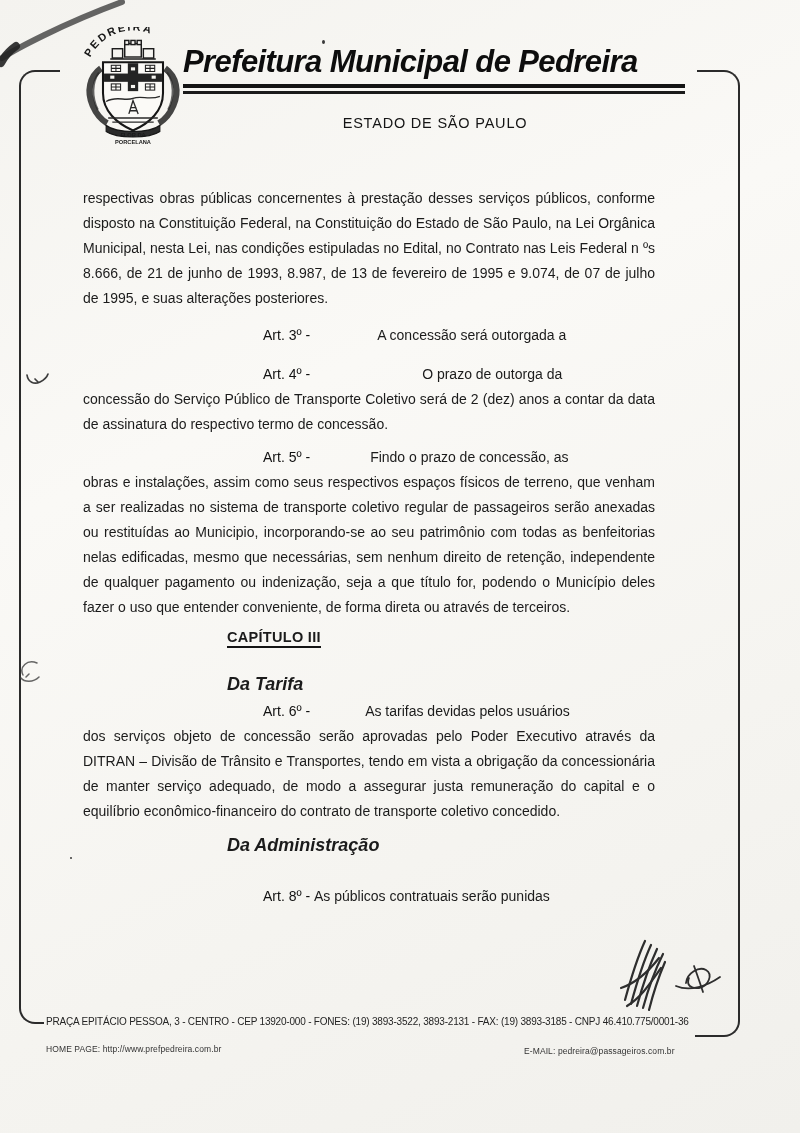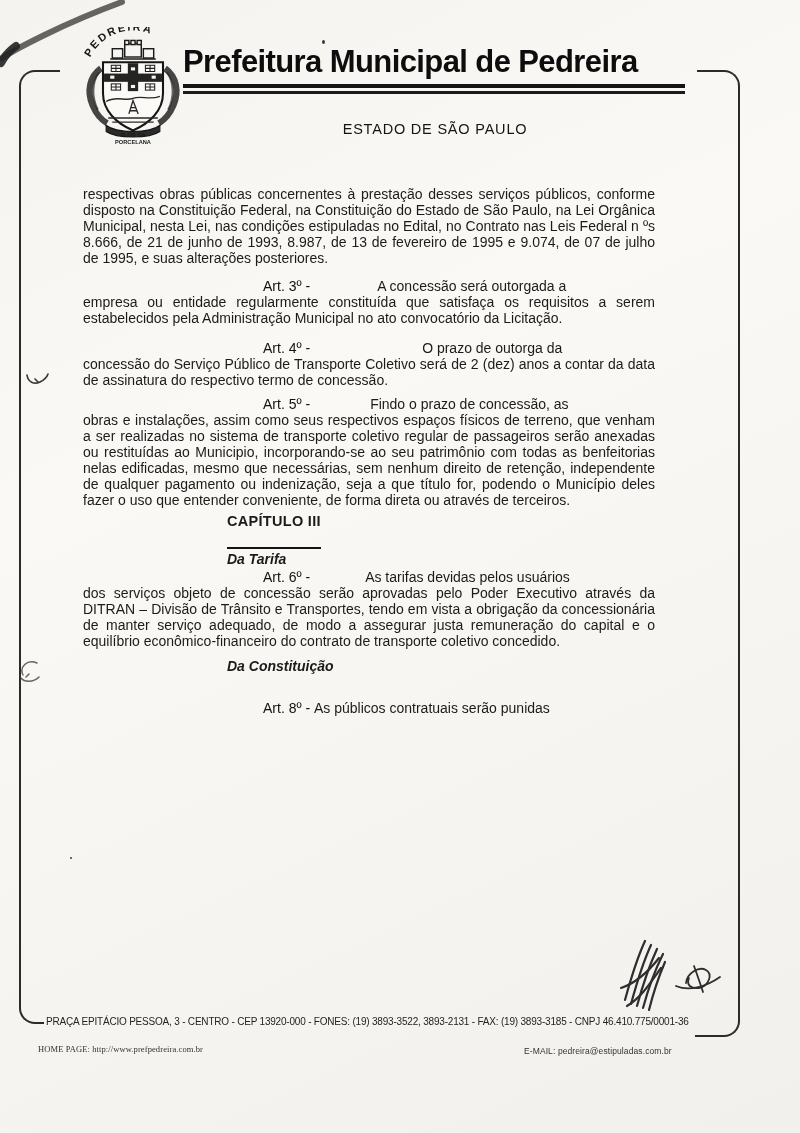--- a/index.html
+++ b/index.html
@@ -14,53 +14,53 @@
   .frame{position:absolute;border:0 solid #2b2b2b;}
   .frame-lt{left:19px;top:70px;width:39px;height:44px;border-top-width:2px;border-left-width:2px;border-top-left-radius:16px;}
   .frame-lb{left:19px;top:100px;width:23px;height:922px;border-left-width:2px;border-bottom-width:2px;border-bottom-left-radius:16px;}
   .frame-rt{left:697px;top:70px;width:41px;height:44px;border-top-width:2px;border-right-width:2px;border-top-right-radius:16px;}
   .frame-rb{left:695px;top:100px;width:43px;height:935px;border-right-width:2px;border-bottom-width:2px;border-bottom-right-radius:16px;}
   
   .crest{position:absolute;left:70px;top:27px;width:126px;height:120px;}
   .title-wrap{position:absolute;left:183px;top:44px;width:504px;}
   .title-wrap h1{
     margin:0;font-size:31px;font-weight:bold;letter-spacing:-0.6px;
-    white-space:nowrap;color:#0d0d0d;
+    white-space:nowrap;color:#0d0d0d;font-style:italic;
   }
   .title-bar1{height:4px;background:#141414;margin-top:4px;width:502px;}
   .title-bar2{height:3px;background:#1b1b1b;margin-top:3px;width:502px;}
-  .subtitle{margin-top:27px;text-align:center;font-size:14.5px;letter-spacing:0.8px;color:#151515;}
+  .subtitle{margin-top:21px;text-align:center;font-size:14.5px;letter-spacing:0.8px;color:#151515;}
   
   .artifact{position:absolute;pointer-events:none;}
   .speck{position:absolute;background:#3a3a3a;border-radius:50%;}
   
   .doc-body{
     position:absolute;left:83px;top:186px;width:572px;
-    font-size:14px;line-height:16px;text-align:justify;color:#1b1b1b;
+    font-size:14px;line-height:25px;text-align:justify;color:#1b1b1b;
   }
   .doc-body p{margin:0;}
   .p-intro{margin-bottom:12px !important;}
   .p-art{text-indent:180px;}
   .p-art b{font-weight:normal;color:#111;}
   .gap{display:inline-block;height:1px;}
   .g3{width:67px;} .g4{width:112px;} .g5{width:60px;} .g6{width:55px;} .g7{width:84px;}
   .mb14{margin-bottom:14px !important;}
   .mb8{margin-bottom:8px !important;} .mb5{margin-bottom:5px !important;}
   .mb22{margin-bottom:22px !important;} .mb2{margin-bottom:2px !important;}
   .mb9{margin-bottom:9px !important;} .mb21{margin-bottom:21px !important;}
   .mb26{margin-bottom:26px !important;} .mb0{margin-bottom:0 !important;}
   .p-chap{padding-left:144px;font-weight:bold;font-size:14.5px;text-align:left;}
-  .p-chap span{border-bottom:2px solid #141414;padding-bottom:18px;letter-spacing:0.3px;}
-  .p-chapsub{padding-left:144px;font-weight:bold;font-style:italic;font-size:14px;text-align:left;}
+  .p-chap span{border-bottom:2px solid #141414;padding-bottom:1px;letter-spacing:0.3px;}
+  .p-chapsub{padding-left:144px;font-weight:bold;font-style:italic;font-size:18px;text-align:left;}
   
   .addr-line{
     position:absolute;left:46px;top:1016px;width:648px;
     font-size:10px;letter-spacing:-0.2px;white-space:nowrap;color:#242424;
   }
-  .home-line{position:absolute;left:38px;top:1044px;font-size:8.5px;color:#333;letter-spacing:0.1px;font-family:Liberation Serif, serif;}
+  .home-line{position:absolute;left:46px;top:1044px;font-size:8.5px;color:#333;letter-spacing:0.1px;}
   .email-line{position:absolute;left:524px;top:1046px;font-size:8.5px;color:#333;letter-spacing:0.1px;}
   .sig{position:absolute;left:612px;top:936px;width:118px;height:82px;}
   .margin-mark{position:absolute;}
   .mm1{left:24px;top:370px;width:26px;height:18px;}
   .mm2{left:17px;top:660px;width:28px;height:24px;}
 </style>
 </head>
 <body>
 
 <div class="page">
@@ -152,21 +152,20 @@
   <svg class="margin-mark mm2" viewBox="0 0 28 24">
     <path d="M20 3 C 10 -1, 2 7, 6 15 M4 18 C 7 22, 16 23, 22 17 M9 17 L12 14" fill="none" stroke="#4a4a4a" stroke-width="1.5" stroke-linecap="round" opacity="0.85"></path>
   </svg>
 
   <div class="doc-body">
 
     <p class="p-intro">respectivas obras públicas concernentes à prestação desses serviços públicos, conforme disposto na Constituição Federal, na Constituição do Estado de São Paulo, na Lei Orgânica Municipal, nesta Lei, nas condições estipuladas no Edital, no Contrato nas Leis Federal n ºs 8.666, de 21 de junho de 1993, 8.987, de 13 de fevereiro de 1995 e 9.074, de 07 de julho de 1995, e suas alterações posteriores.</p>
 
     <p class="p-art mb14">
       <b>Art. 3º -</b><span class="gap g3"></span><span>A concessão será outorgada a</span><br>
-      <span>empresa ou entidade regularmente constituída que satisfaça os requisitos a serem estabelecidos pela Administração Municipal no ato convocatório da Licitação.</span>
     </p>
 
     <p class="p-art mb8">
       <b>Art. 4º -</b><span class="gap g4"></span><span>O prazo de outorga da</span><br>
       <span>concessão do Serviço Público de Transporte Coletivo será de 2 (dez) anos a contar da data de assinatura do respectivo termo de concessão.</span>
     </p>
 
     <p class="p-art mb5">
       <b>Art. 5º -</b><span class="gap g5"></span><span>Findo o prazo de concessão, as</span><br>
       <span>obras e instalações, assim como seus respectivos espaços físicos de terreno, que venham a ser realizadas no sistema de transporte coletivo regular de passageiros serão anexadas ou restituídas ao Municipio, incorporando-se ao seu patrimônio com todas as benfeitorias nelas edificadas, mesmo que necessárias, sem nenhum direito de retenção, independente de qualquer pagamento ou indenização, seja a que título for, podendo o Município deles fazer o uso que entender conveniente, de forma direta ou através de terceiros.</span>
@@ -175,21 +174,21 @@
     <p class="p-chap mb22">
       <span>CAPÍTULO III</span>
     </p>
     <p class="p-chapsub mb2">Da Tarifa</p>
 
     <p class="p-art mb9">
       <b>Art. 6º -</b><span class="gap g6"></span><span>As tarifas devidas pelos usuários</span><br>
       <span>dos serviços objeto de concessão serão aprovadas pelo Poder Executivo através da DITRAN – Divisão de Trânsito e Transportes, tendo em vista a obrigação da concessionária de manter serviço adequado, de modo a assegurar justa remuneração do capital e o equilíbrio econômico-financeiro do contrato de transporte coletivo concedido.</span>
     </p>
 
-    <p class="p-chapsub mb26">Da Constituição</p>
+    <p class="p-chapsub mb26">Da Administração</p>
 
 
     <p class="p-art mb0">
       <b>Art. 8º -</b>&nbsp;<span>As públicos contratuais serão punidas</span>
     </p>
 
   </div>
 
   <svg class="sig" viewBox="0 0 118 82">
     <g fill="none" stroke="#2e2e2e" stroke-width="2.2" stroke-linecap="round">
@@ -208,16 +207,16 @@
     </g>
   </svg>
 
   <div class="addr-line">PRAÇA EPITÁCIO PESSOA, 3 - CENTRO - CEP 13920-000 - FONES: (19) 3893-3522, 3893-2131 - FAX: (19) 3893-3185 - CNPJ 46.410.775/0001-36</div>
   <div class="home-line">
     <span>HOME PAGE:</span>
     <span>http://www.prefpedreira.com.br</span>
   </div>
   <div class="email-line">
     <span>E-MAIL:</span>
-    <span>pedreira@estipuladas.com.br</span>
+    <span>pedreira@passageiros.com.br</span>
   </div>
 
 </div>
 
 </body></html>

